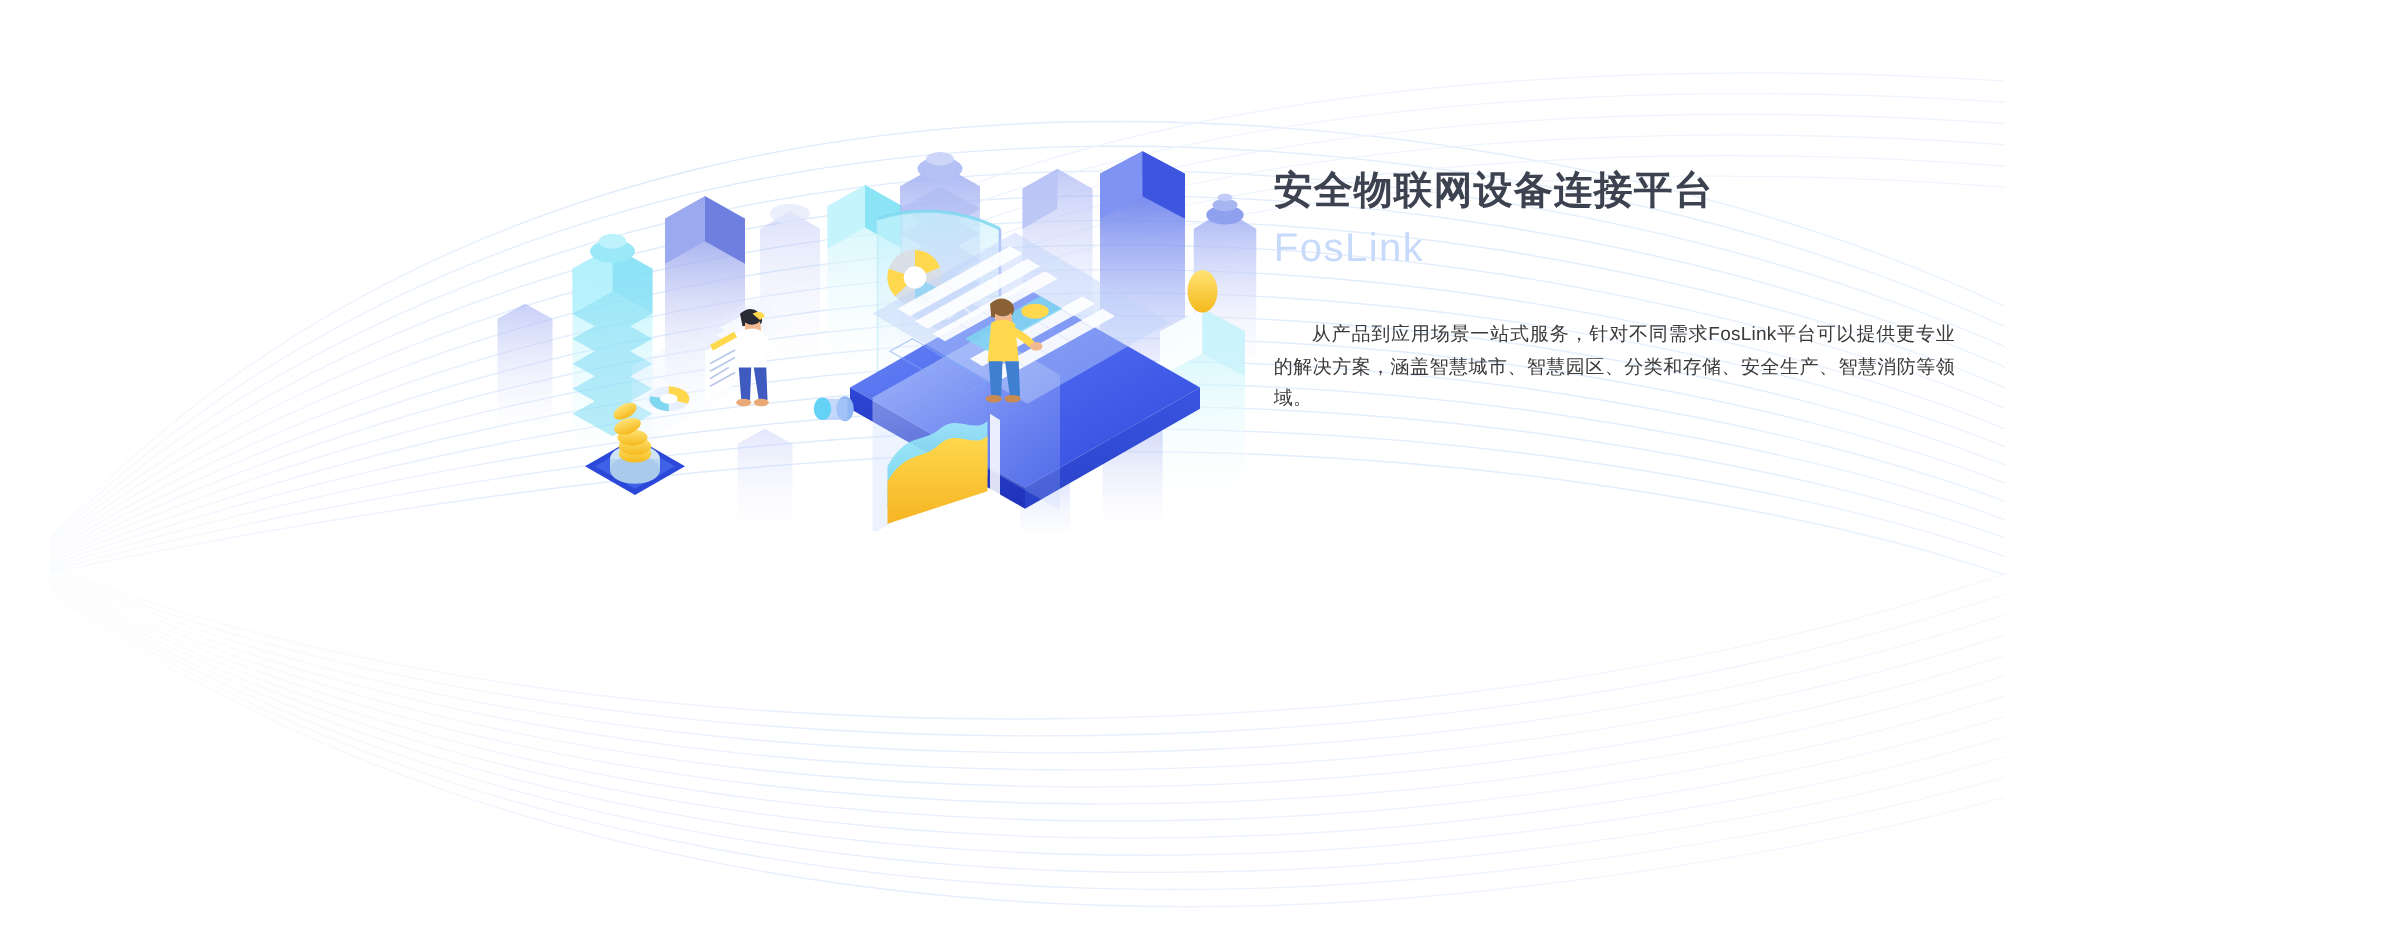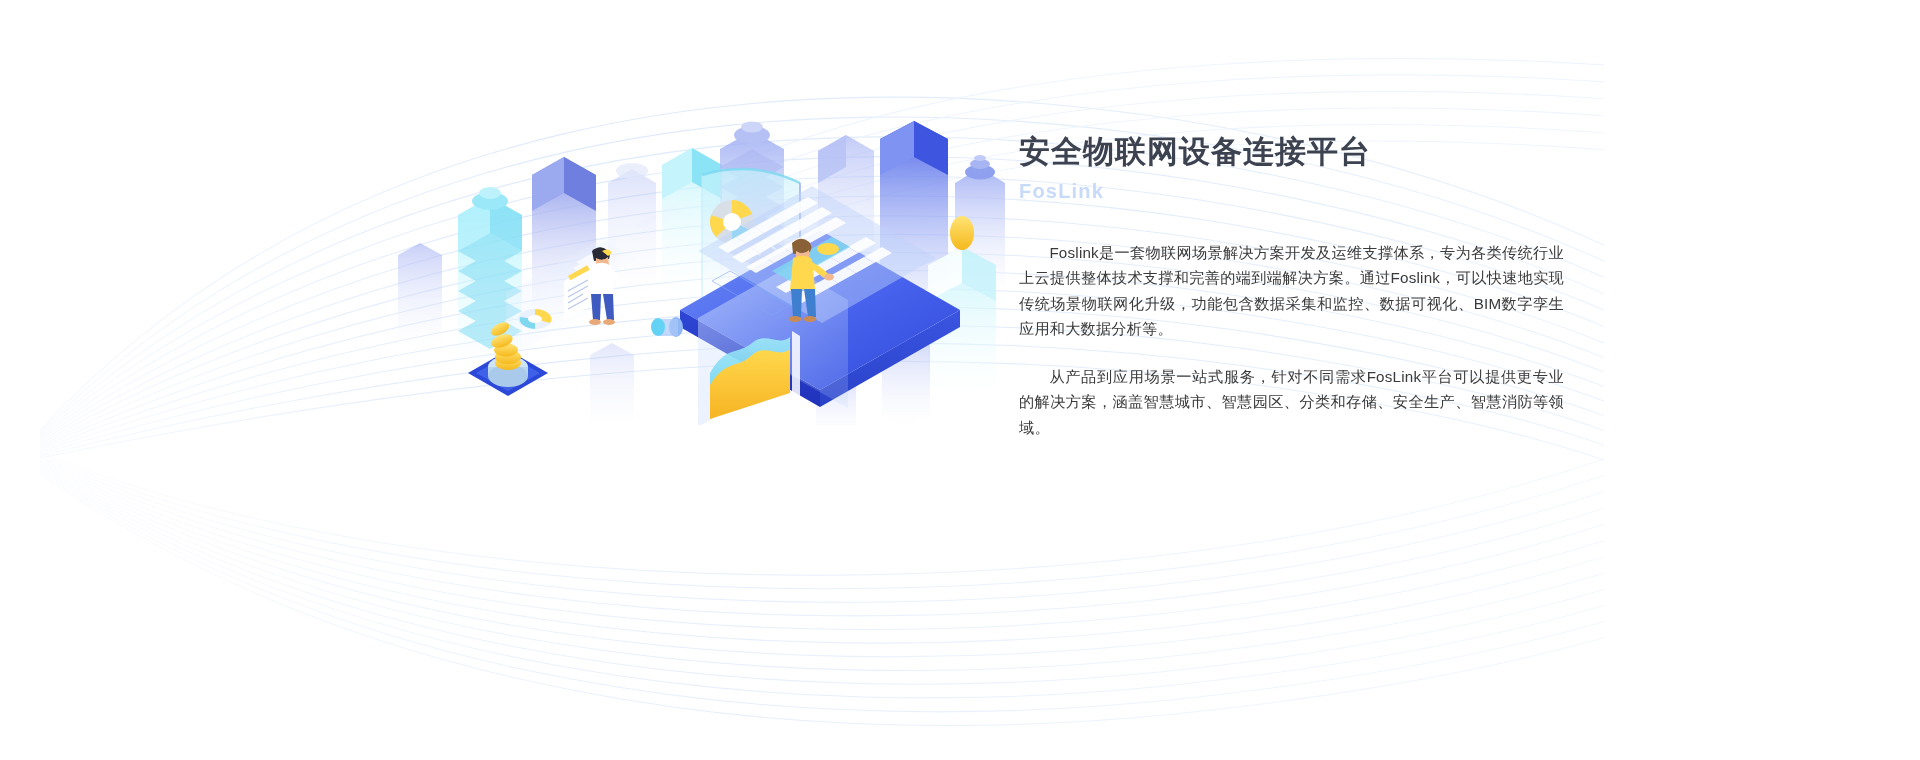--- a/index.html
+++ b/index.html
@@ -56,22 +56,22 @@
     font-size: 31px;
     font-weight: bold;
     color: #3c4250;
     letter-spacing: 1px;
     line-height: 1.25;
     margin: 0;
     white-space: nowrap;
   }
 
   .subhead {
-    font-size: 20px;
-    font-weight: bold;
+    font-size: 32px;
+    font-weight: normal;
     color: #c8daf9;
     letter-spacing: 1.2px;
     line-height: 1.3;
     margin: 6px 0 0 0;
     white-space: nowrap;
   }
 
   .body-copy {
     margin-top: 36px;
   }
@@ -465,18 +465,17 @@
       <ellipse cx="122" cy="286" rx="11" ry="6" fill="url(#goldCoin)" transform="rotate(-18 122 286)"></ellipse>
       <ellipse cx="120" cy="274" rx="10" ry="5.5" fill="url(#goldCoin)" transform="rotate(-28 120 274)"></ellipse>
     </g>
   </svg>
 
   <div class="content">
     <h1 class="headline">安全物联网设备连接平台</h1>
     <h2 class="subhead">FosLink</h2>
 
     <div class="body-copy">
-      <p class="para">Foslink是一套物联网场景解决方案开发及运维支撑体系，专为各类传统行业上云提供整体技术支撑和完善的端到端解决方案。通过Foslink，可以快速地实现传统场景物联网化升级，功能包含数据采集和监控、数据可视化、BIM数字孪生应用和大数据分析等。</p>
       <p class="para">从产品到应用场景一站式服务，针对不同需求FosLink平台可以提供更专业的解决方案，涵盖智慧城市、智慧园区、分类和存储、安全生产、智慧消防等领域。</p>
     </div>
   </div>
 
 </div>
 
 </body></html>

